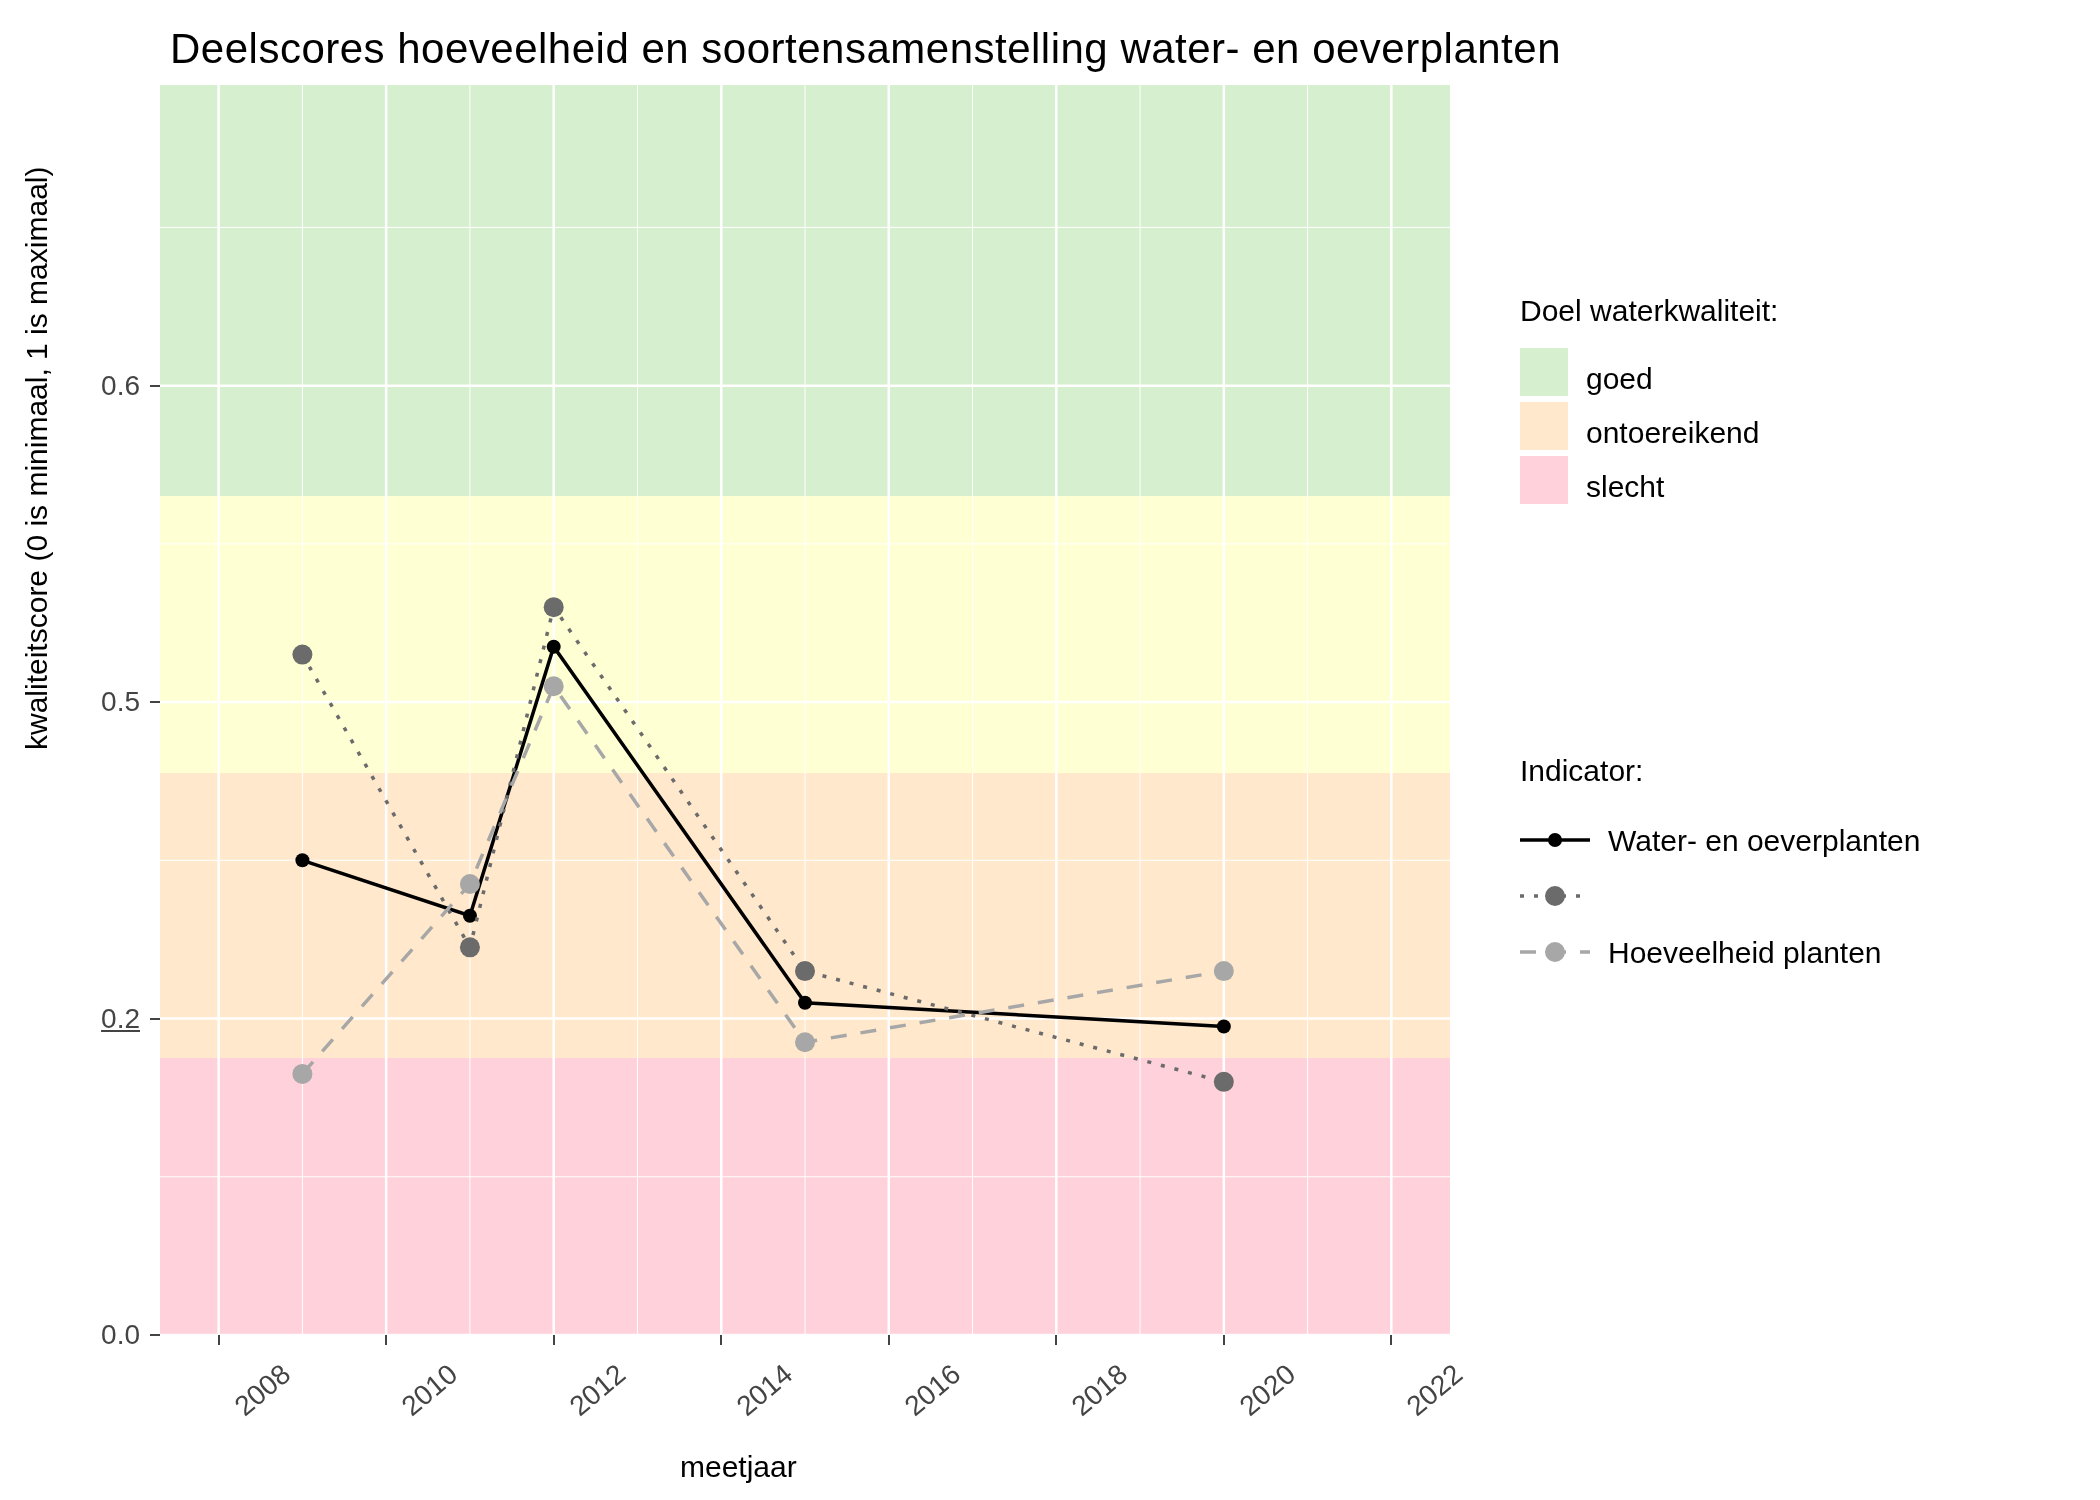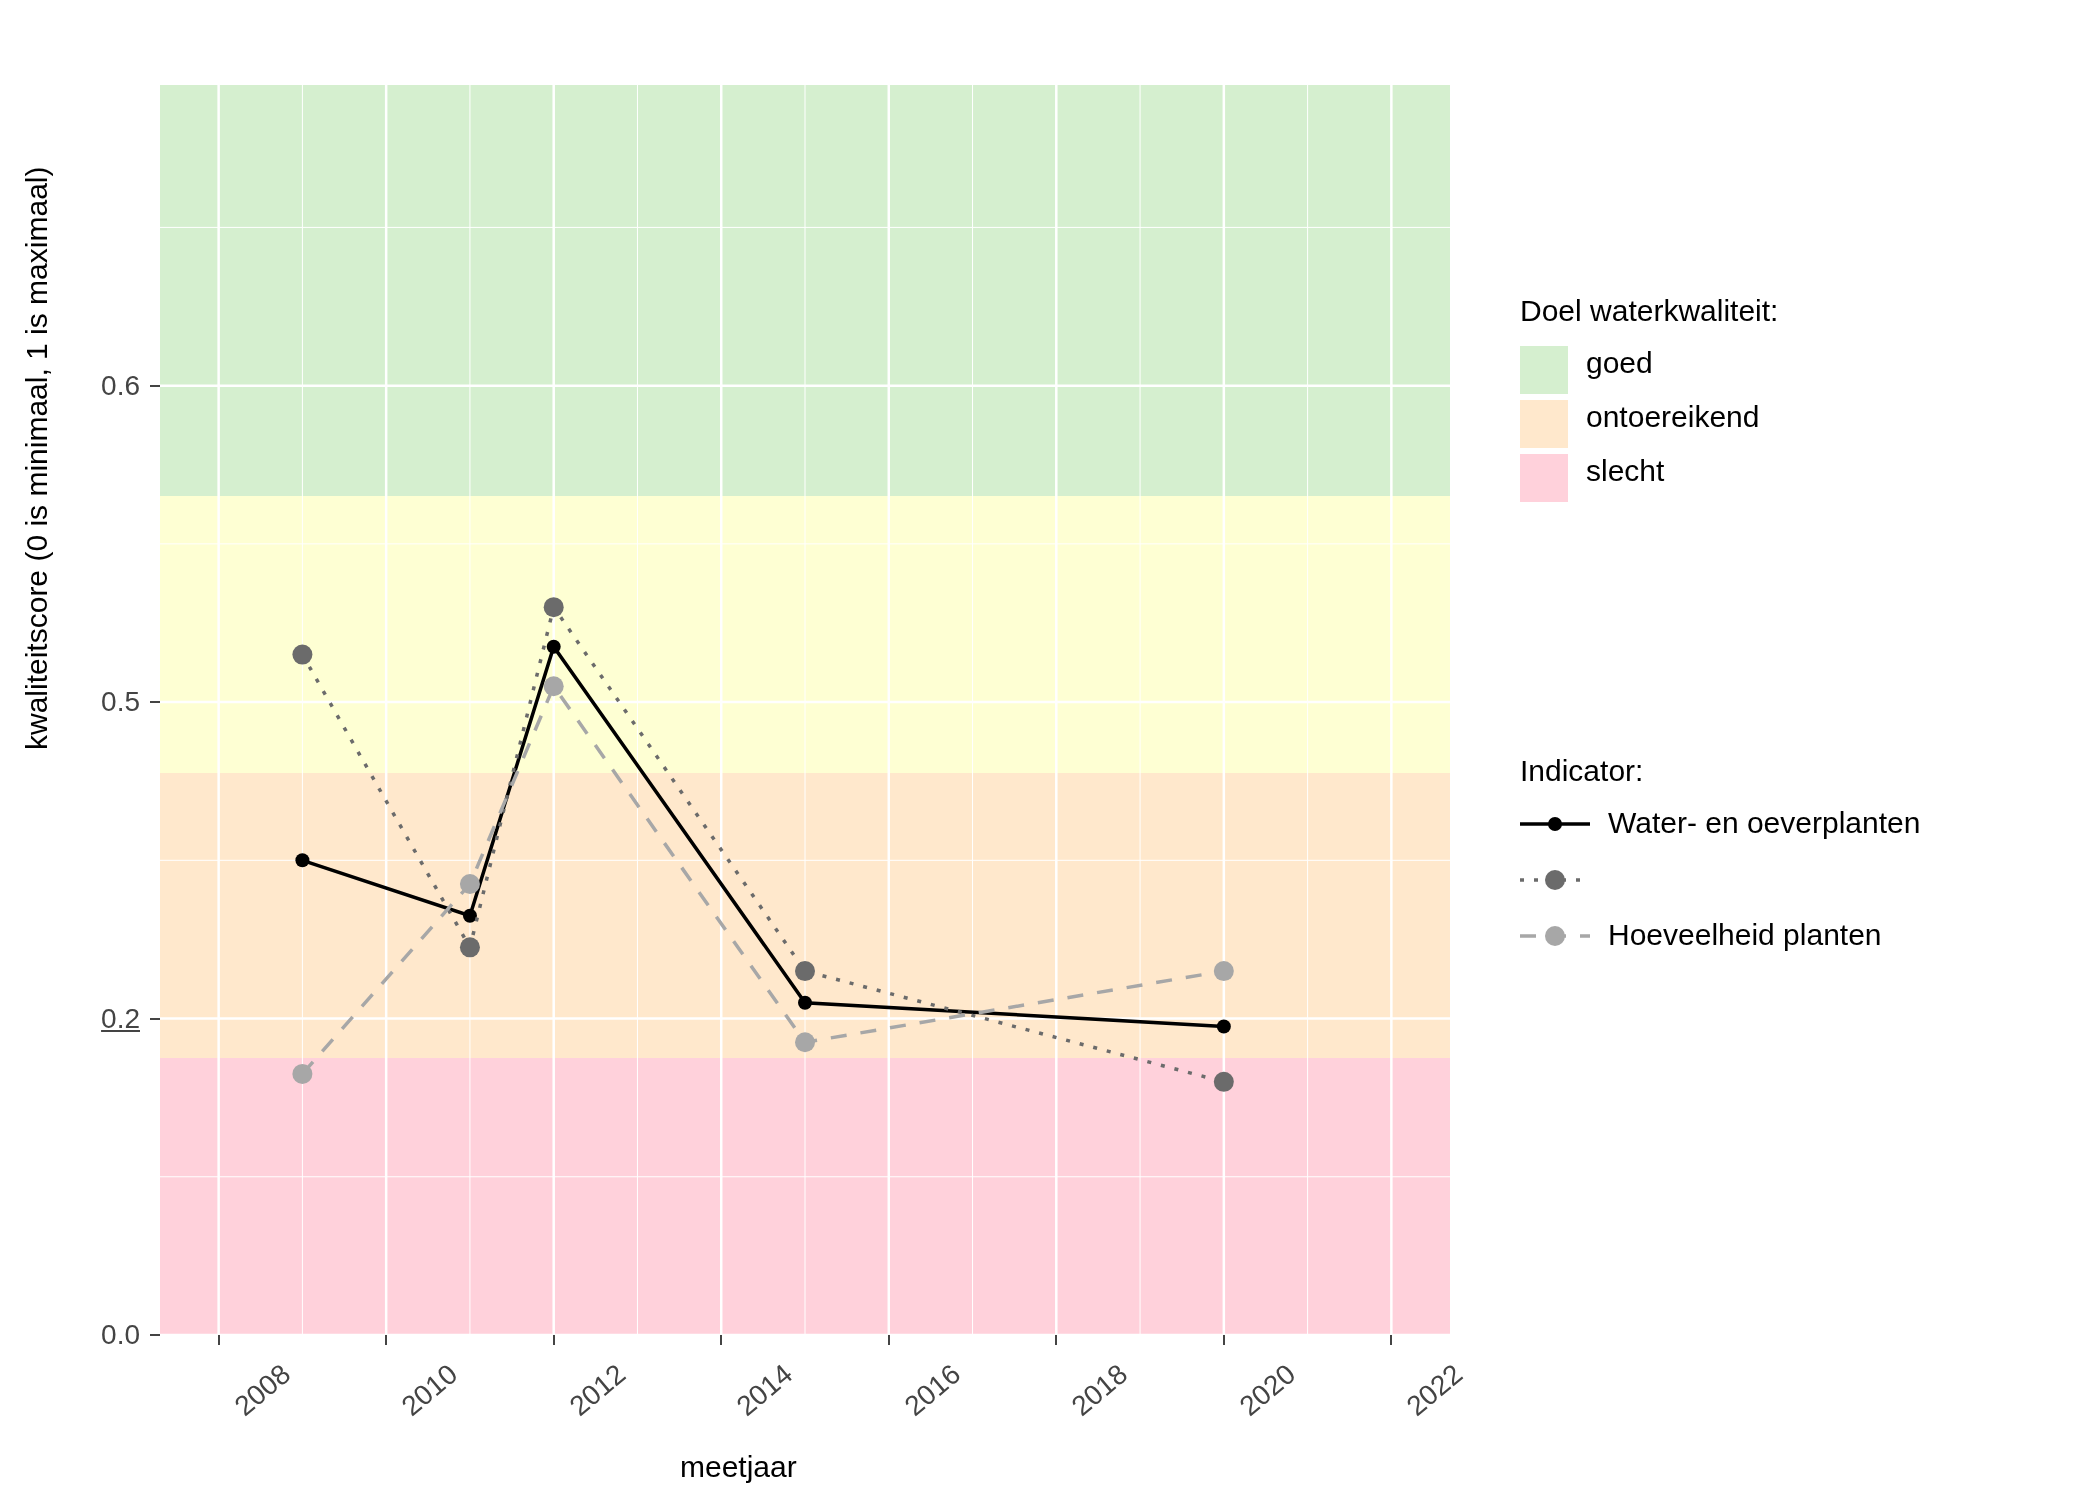--- a/index.html
+++ b/index.html
@@ -8,32 +8,33 @@
   .ylab{position:absolute;left:20px;top:750px;transform:rotate(-90deg);transform-origin:left top;font-size:30px;white-space:nowrap}
   .xlab{position:absolute;left:680px;top:1450px;font-size:30px}
   .plot{position:absolute;left:160px;top:85px;width:1290px;height:1250px}
   .band{position:absolute;left:0;width:100%}
   .yTick{position:absolute;right:1296px;width:100px;text-align:right;font-size:28px;color:#444;transform:translateY(-50%)}
   .xTick{position:absolute;font-size:28px;color:#444;transform:rotate(-40deg);transform-origin:right top}
   .tickMark{position:absolute;width:2px;height:10px;background:#444;top:1250px}
   .yTickMark{position:absolute;width:10px;height:2px;background:#444;left:-10px}
   .legend{position:absolute;left:1520px;top:290px;font-size:30px}
   .legend h4{font-weight:normal;margin:4px 0 18px 0;font-size:30px}
-  .legend .row{display:flex;align-items:flex-start;margin-bottom:4px;height:50px}
+  .legend .row{display:flex;align-items:flex-end;margin-bottom:4px;height:50px}
   .legend .sw{width:48px;height:48px;margin-right:18px}
   .legend.ind{top:750px}
   .legend.ind .row{height:52px}
   .lineSample{width:70px;height:36px;position:relative;margin-right:18px}
   .lineSample svg{width:70px;height:36px}
   svg.lines{position:absolute;left:0;top:0;width:100%;height:100%;overflow:visible}
 </style>
 </head>
 <body>
 
 <div class="wrap">
+  <div class="title">Deelscores hoeveelheid en soortensamenstelling water- en oeverplanten</div>
   <div class="ylab">kwaliteitscore (0 is minimaal, 1 is maximaal)</div>
   <div class="xlab">meetjaar</div>
 
   <div class="plot" id="plot">
 
     <div id="bands">
         <div class="band" style="background: rgb(213, 239, 207); top: 0px; height: 411.392px;"></div>
         <div class="band" style="background: rgb(254, 255, 211); top: 411.392px; height: 276.899px;"></div>
         <div class="band" style="background: rgb(255, 232, 204); top: 688.291px; height: 284.81px;"></div>
         <div class="band" style="background: rgb(255, 209, 219); top: 973.101px; height: 276.899px;"></div>

